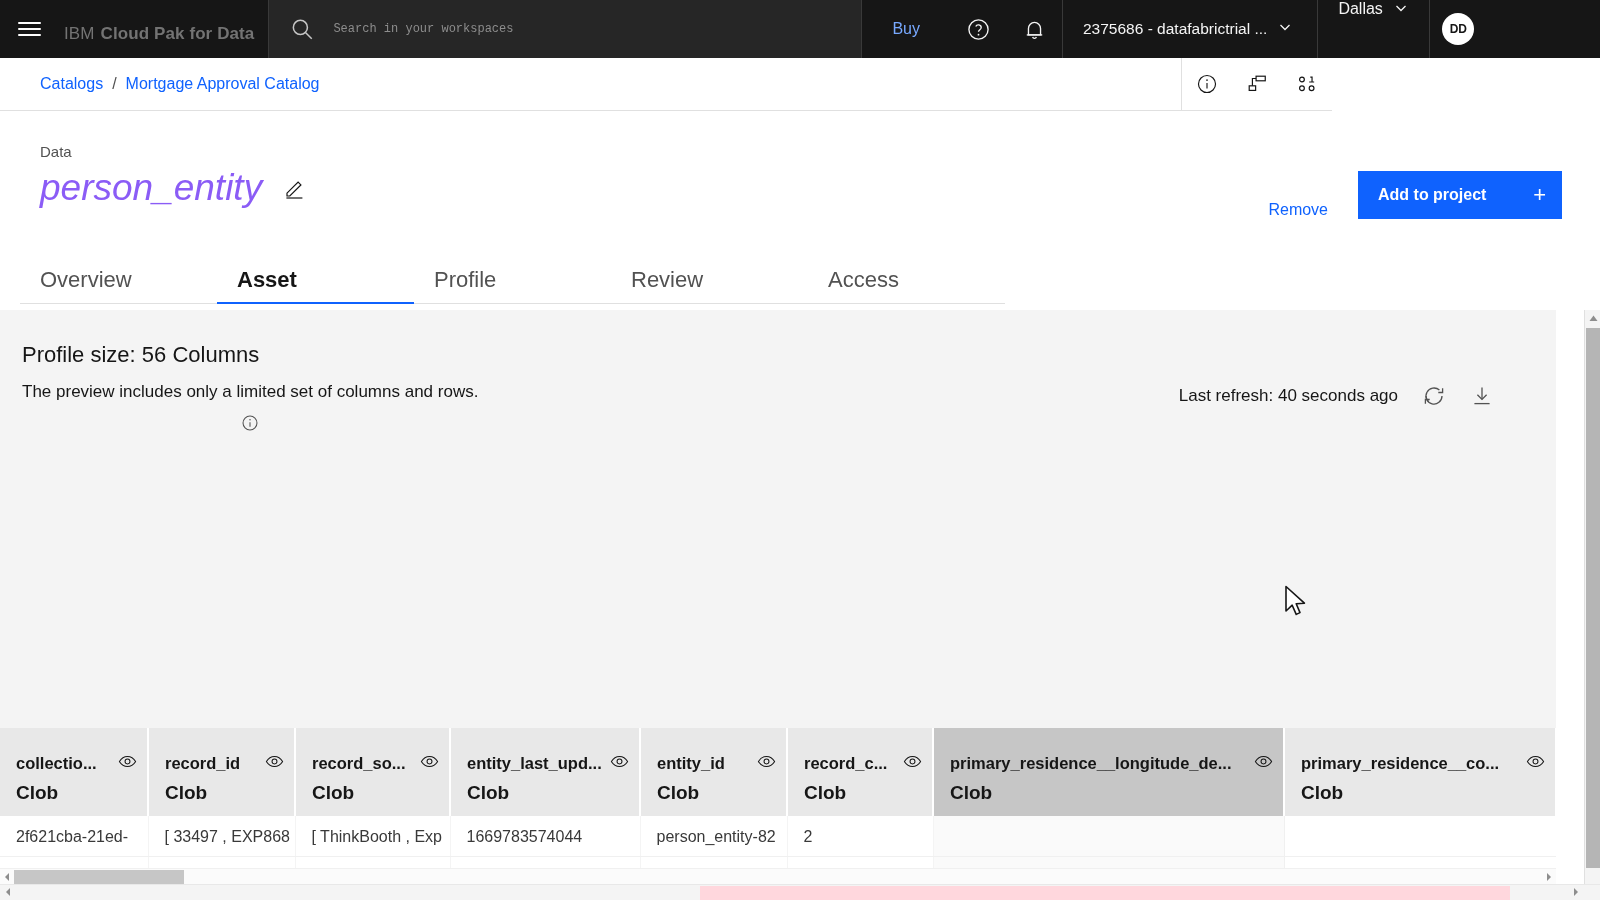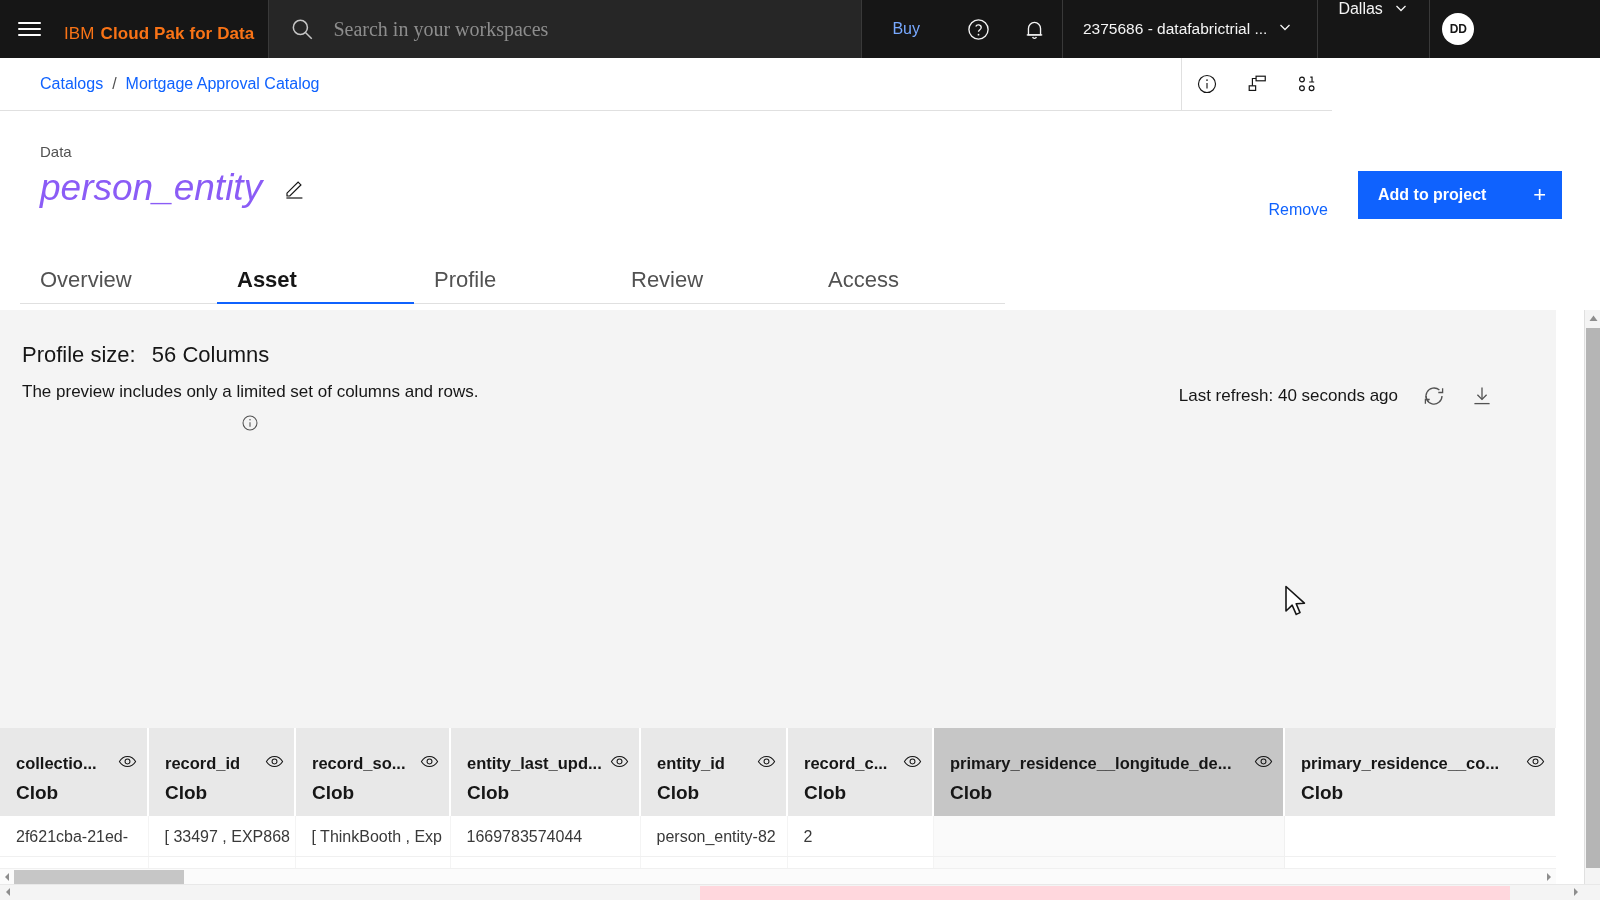--- a/index.html
+++ b/index.html
@@ -23,41 +23,41 @@
     cursor: pointer;
   }
   .hamburger .bars { width: 23px; }
   .hamburger .bars i {
     display: block; height: 2px; background: #ffffff;
     margin: 4px 0; border-radius: 1px;
   }
   .brand {
     display: flex; align-items: center;
     padding: 10px 14px 0 6px;
-    color: #f97316; font-size: 17px; letter-spacing: .1px;
+    color: #737373; font-size: 17px; letter-spacing: .1px;
     white-space: nowrap;
     cursor: pointer;
   }
   .brand .ibm { font-weight: 400; }
   .brand .prod { font-weight: 700; margin-left: 6px; }
   .searchbox {
     flex: 1 1 auto;
     display: flex; align-items: center;
     background: #262626;
     border-left: 1px solid #393939;
     border-right: 1px solid #393939;
     padding-left: 20px;
     max-width: 594px;
     cursor: text;
   }
   .searchbox .sicon { width: 26px; height: 26px; flex: 0 0 auto; }
   .searchbox input {
     flex: 1; background: transparent; border: 0; outline: none;
-    color: #22c55e; font-size: 20px; padding-left: 18px;
-    font-family: Liberation Serif, serif;
+    color: #22c55e; font-size: 12px; padding-left: 18px;
+    font-family: Liberation Mono, monospace;
   }
   .searchbox input::placeholder { color: #8d8d8d; }
   .hdr-right { display: flex; align-items: stretch; }
   .buy-btn {
     display: flex; align-items: center; padding: 0 30px;
     color: #78a9ff; font-size: 16px; cursor: pointer;
   }
   .icon-btn {
     width: 56px; display: flex; align-items: center; justify-content: center;
     cursor: pointer;
@@ -158,21 +158,21 @@
   .panel {
     position: absolute; top: 310px; left: 0;
     width: 1556px; height: 590px;
     background: #f4f4f4;
   }
   .panel-head { position: relative; height: 110px; }
   .psize {
     position: absolute; left: 22px; top: 32px;
     font-size: 22px; color: #161616;
   }
-  .psize .num { margin-left: 10px; }
+  .psize .num { }
   .pnote {
     position: absolute; left: 22px; top: 72px;
     font-size: 17px; color: #161616;
     display: flex; align-items: center; gap: 12px; flex-direction: column;
   }
   .refresh {
     position: absolute; right: 62px; top: 74px;
     display: flex; align-items: center; gap: 24px;
   }
   .refresh .lbl { font-size: 17px; color: #161616; }

